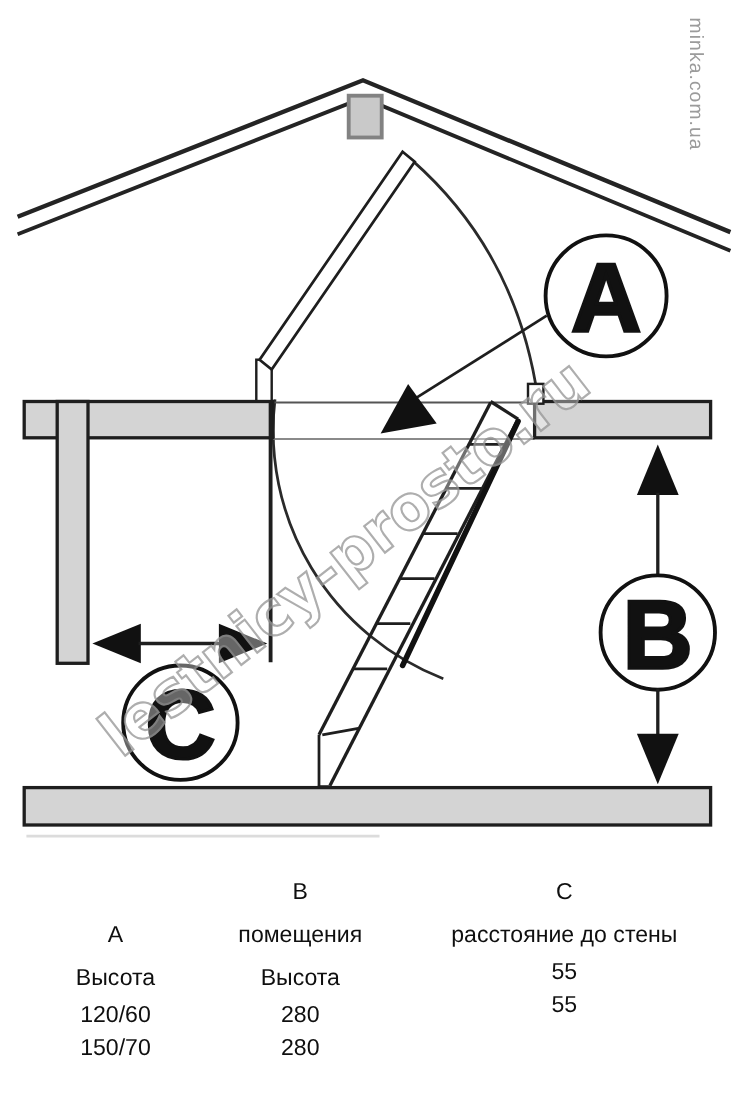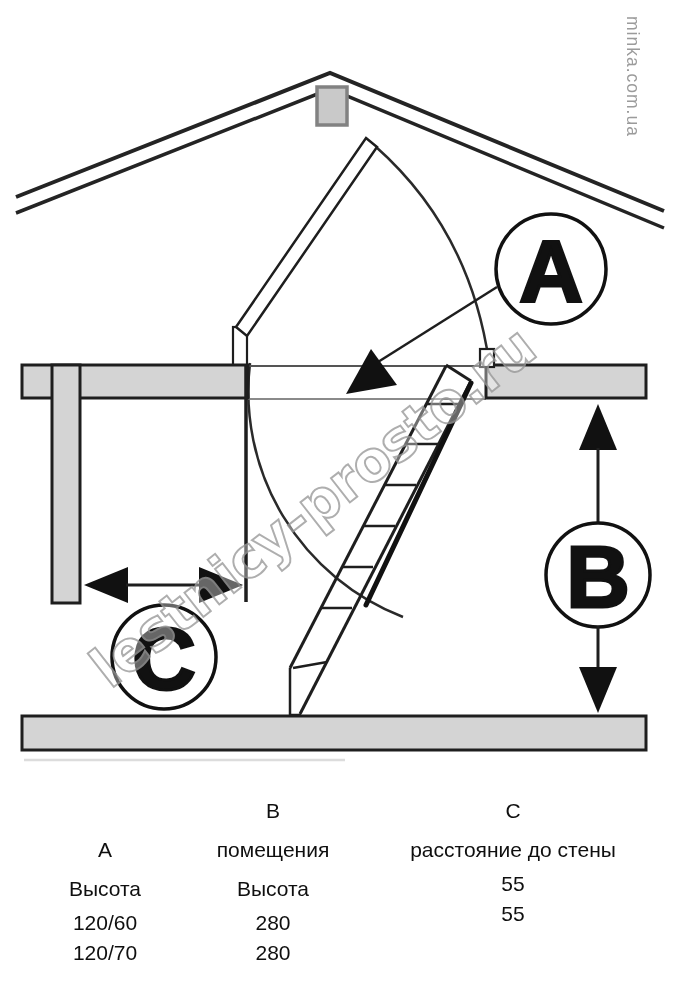--- a/index.html
+++ b/index.html
@@ -118,21 +118,21 @@
 
     <text x="325" y="522" text-anchor="middle" class="diag-watermark" transform="rotate(-38 325 522)" textLength="545" lengthAdjust="spacingAndGlyphs">lestnicy-prosto.ru</text>
   </svg>
 
   <div id="spec-table">
     <div class="tcol tcol-a">
       <div class="tline"></div>
       <div class="tline">A</div>
       <div class="tline">Высота</div>
       <div class="tval">120/60</div>
-      <div class="tval">120/70</div>
+      <div class="tval">150/70</div>
     </div>
     <div class="tcol tcol-b">
       <div class="tline">B</div>
       <div class="tline">помещения</div>
       <div class="tline">Высота</div>
       <div class="tval">280</div>
       <div class="tval">280</div>
     </div>
     <div class="tcol tcol-c">
       <div class="tline">C</div>

